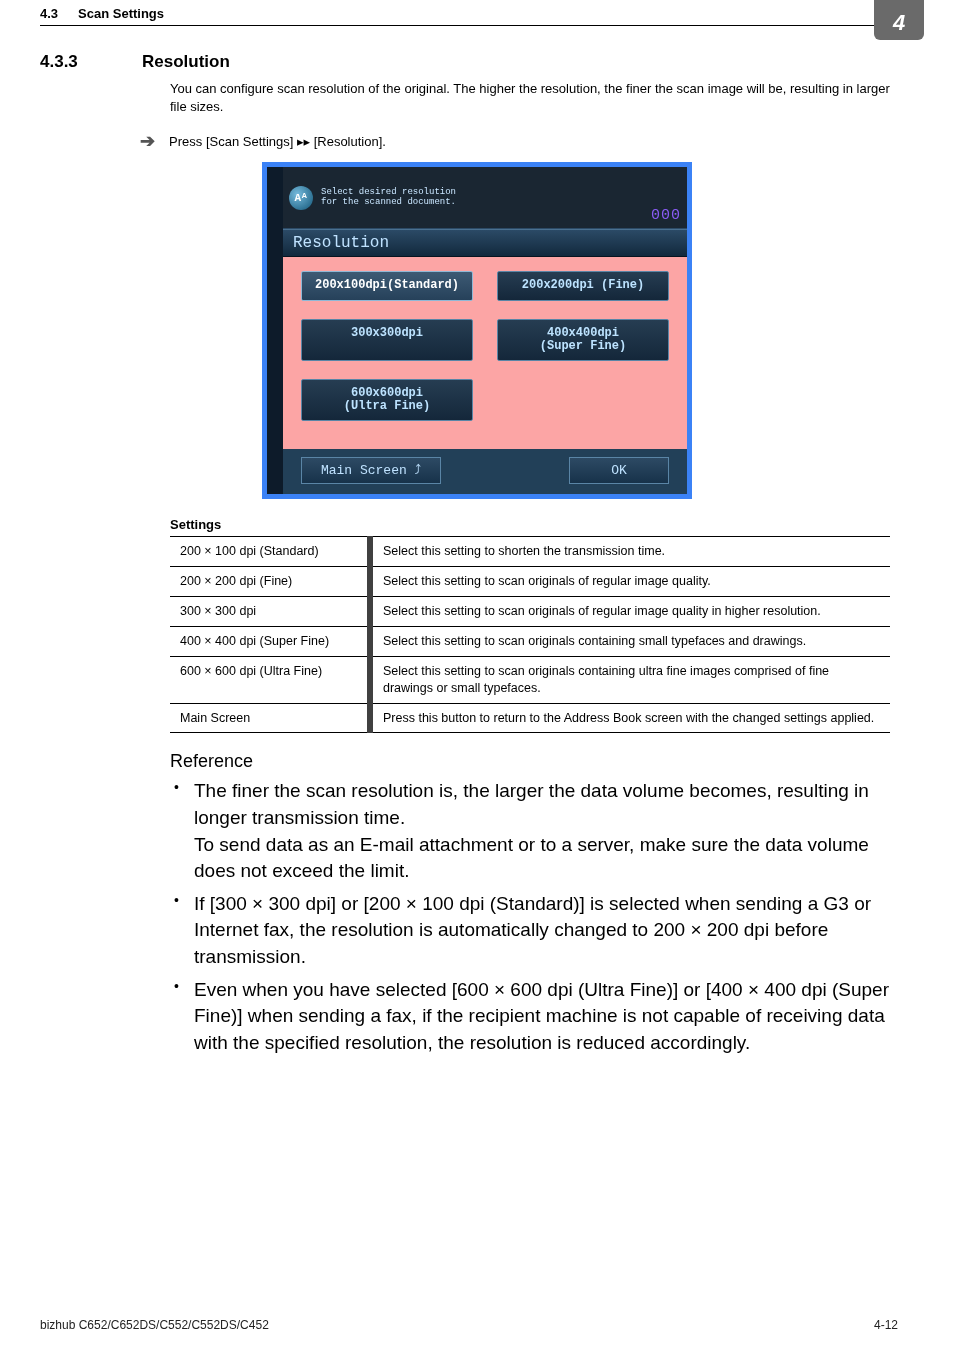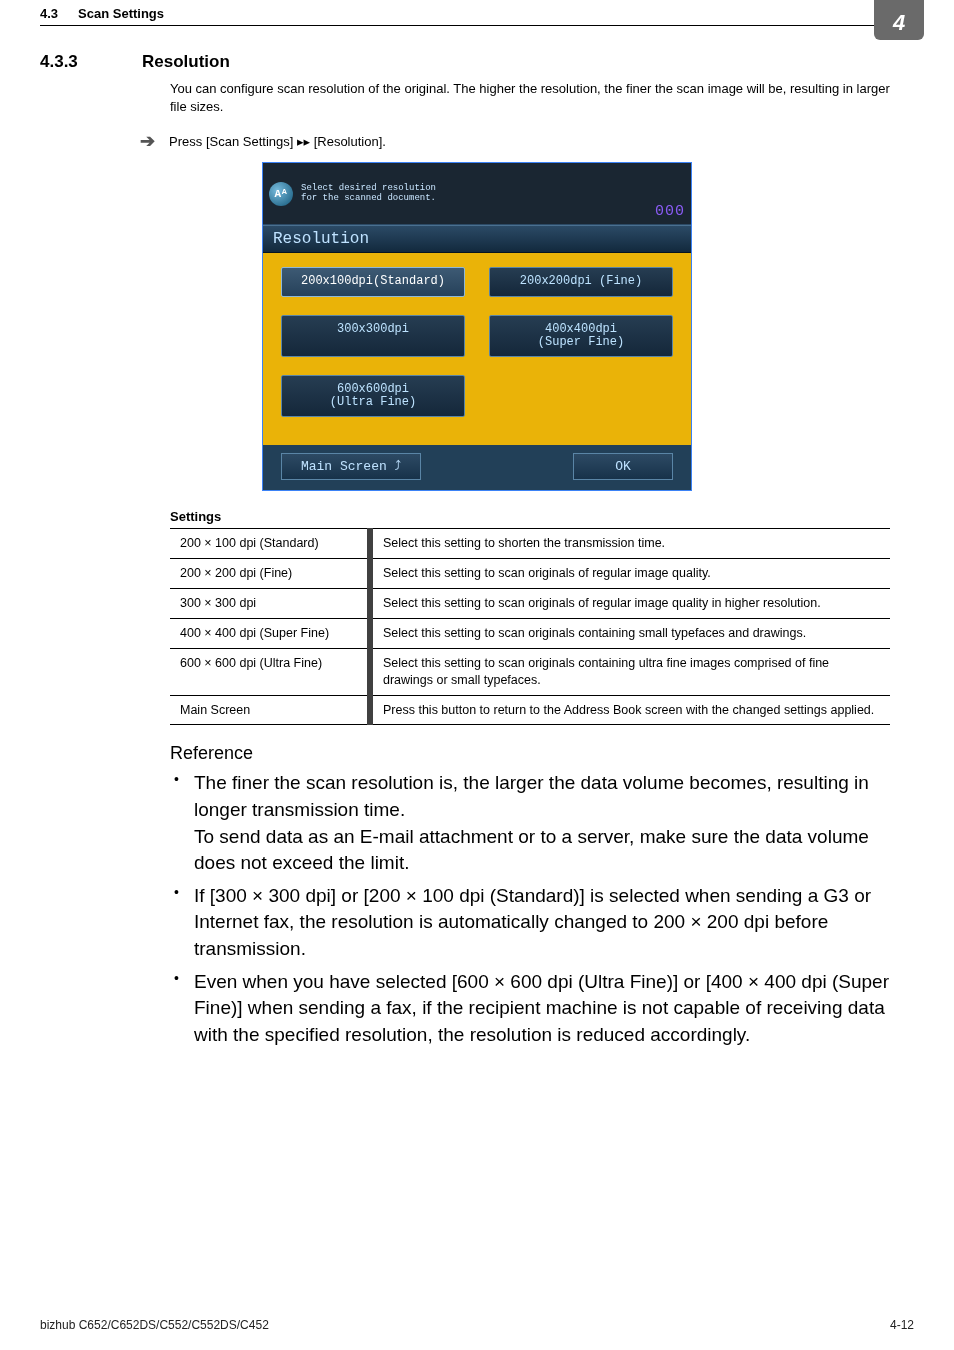--- a/index.html
+++ b/index.html
@@ -56,23 +56,24 @@
   }
   .arrow-sym {
     font-size: 18px;
     color: #555;
     margin-right: 14px;
     font-weight: bold;
   }
   .screenshot {
     width: 430px;
     margin: 6px auto 18px auto;
-    border: 1px solid #3b82f6;
+    border: 5px solid #3b82f6;
     background: #0d1b2a;
     font-family: "Courier New", monospace;
+    padding-left: 16px;
   }
   .ss-top {
     display: flex;
     align-items: center;
     background: #1a2632;
     border-bottom: 1px solid #2c4a66;
     padding: 4px 6px;
   }
   .ss-icon {
     width: 24px; height: 24px;
@@ -86,22 +87,23 @@
   .ss-counter { color: #8b5cf6; font-size: 15px; letter-spacing: 1px; margin-top: 36px; }
   .ss-titlebar {
     background: linear-gradient(#2b4a66, #12293d);
     color: #bfe2ff;
     font-size: 16px;
     padding: 4px 10px;
     border-top: 1px solid #4a7090;
     border-bottom: 1px solid #071420;
   }
   .ss-body {
-    background: #eab308;
+    background: #fca5a5;
     padding: 14px 18px 10px 18px;
+    font-weight: bold;
   }
   .ss-row { display: flex; gap: 24px; margin-bottom: 18px; }
   .ss-btn {
     flex: 1;
     text-align: center;
     padding: 7px 4px;
     font-size: 12px;
     color: #bde3ff;
     background: linear-gradient(#263d52, #14273a);
     border: 1px solid #5a85a6;
@@ -167,21 +169,21 @@
   ul.reflist li::before {
     content: "\2022";
     position: absolute;
     left: 4px; top: 0;
     font-size: 14px;
   }
 
   .footer {
     position: absolute;
     bottom: 18px;
-    left: 40px; right: 40px;
+    left: 40px; right: 56px;
     display: flex;
     justify-content: space-between;
     font-size: 12px;
     color: #222;
     border-top: 0;
   }
 </style>
 </head>
 <body>
 

